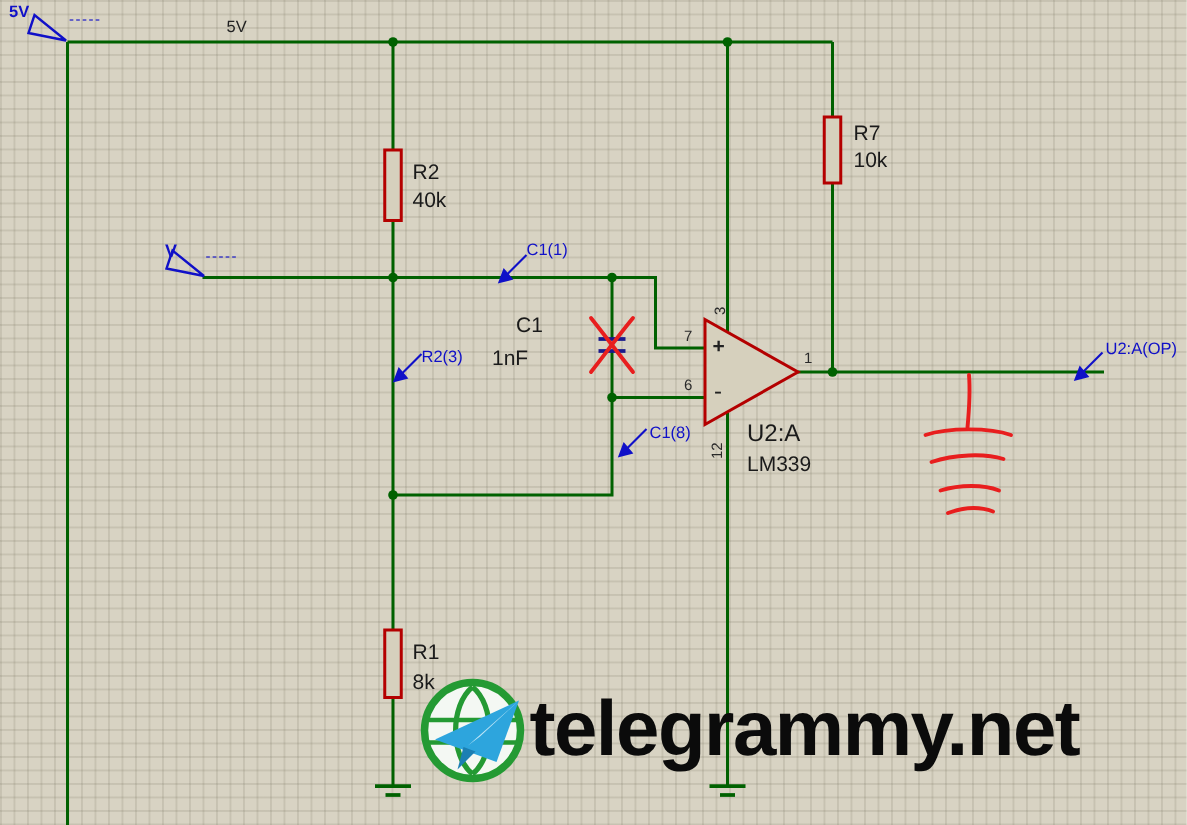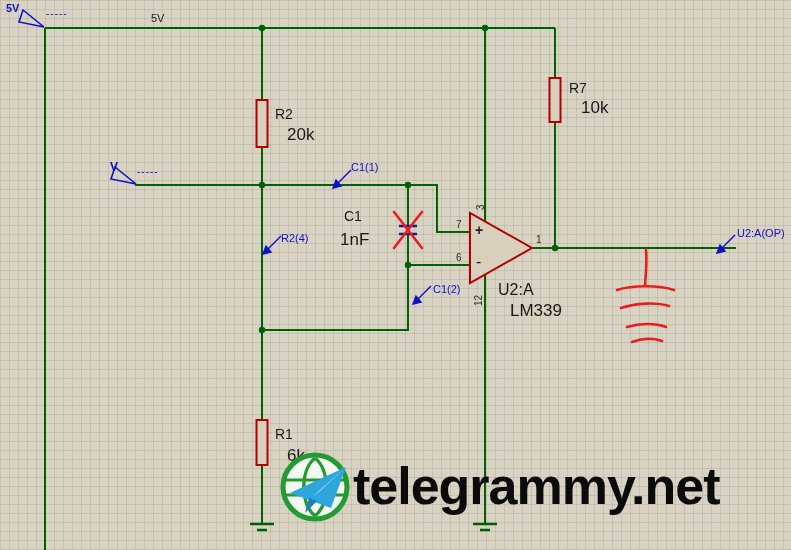--- a/index.html
+++ b/index.html
@@ -11,21 +11,21 @@
       linear-gradient(to right, rgba(110,105,85,.16) 1px, transparent 1px),
       linear-gradient(to bottom, rgba(110,105,85,.16) 1px, transparent 1px);
     background-size:9px 9px;
   }
   svg.schem{ position:absolute; left:0; top:0; }
   .lbl{ position:absolute; white-space:nowrap; color:#1a1a1a; line-height:1; }
   .blue{ color:#1010c8; }
   .pin{ color:#2a2a2a; font-size:10px; }
   .rot{ transform:rotate(-90deg); transform-origin:0 0; }
   .ref{ font-size:14px; }
-  .val{ font-size:17px;padding-left:12px; }
+  .val{ font-size:14px; }
   .net{ font-size:11px; }
   .dash{ font-size:10px; letter-spacing:1px; }
   .wm-text{
     position:absolute; left:353px; top:456px;
     font-size:52px; font-weight:bold; color:#0b0b0b; letter-spacing:-1px;
   }
 </style>
 </head>
 <body>
 
@@ -117,41 +117,41 @@
       <path d="M627,327 C640,323 656,323 666,327"></path>
       <path d="M632,342 C643,338 654,338 662,341"></path>
     </g>
   </svg>
 
   <div class="lbl blue" style="left:6px;top:3px;font-size:11px;font-weight:bold">5V</div>
   <div class="lbl blue dash" style="left:46px;top:9px">-----</div>
   <div class="lbl" style="left:151px;top:13px;font-size:11px;color:#222">5V</div>
 
   <div class="lbl ref" style="left:275px;top:107px">R2</div>
-  <div class="lbl val" style="left:275px;top:126px">20k</div>
+  <div class="lbl val" style="left:275px;top:126px">40k</div>
 
   <div class="lbl blue" style="left:110px;top:161px;font-size:12px;font-weight:bold">V</div>
   <div class="lbl blue dash" style="left:137px;top:167px">-----</div>
 
   <div class="lbl blue net" style="left:351px;top:162px">C1(1)</div>
   <div class="lbl ref" style="left:344px;top:209px">C1</div>
   <div class="lbl val" style="left:328px;top:231px">1nF</div>
 
-  <div class="lbl blue net" style="left:281px;top:233px">R2(4)</div>
-  <div class="lbl blue net" style="left:433px;top:284px">C1(2)</div>
+  <div class="lbl blue net" style="left:281px;top:233px">R2(3)</div>
+  <div class="lbl blue net" style="left:433px;top:284px">C1(8)</div>
   <div class="lbl blue net" style="left:737px;top:228px">U2:A(OP)</div>
 
   <div class="lbl" style="left:498px;top:282px;font-size:16px">U2:A</div>
   <div class="lbl val" style="left:498px;top:302px">LM339</div>
 
   <div class="lbl ref" style="left:569px;top:81px">R7</div>
   <div class="lbl val" style="left:569px;top:99px">10k</div>
 
   <div class="lbl ref" style="left:275px;top:427px">R1</div>
-  <div class="lbl val" style="left:275px;top:447px">6k</div>
+  <div class="lbl val" style="left:275px;top:447px">8k</div>
 
   <div class="lbl pin" style="left:456px;top:220px">7</div>
   <div class="lbl pin" style="left:456px;top:253px">6</div>
   <div class="lbl pin" style="left:536px;top:235px">1</div>
   <div class="lbl pin rot" style="left:476px;top:210px">3</div>
   <div class="lbl pin rot" style="left:474px;top:306px">12</div>
   <div class="lbl" style="left:475px;top:223px;font-size:14px;font-weight:bold;color:#222">+</div>
   <div class="lbl" style="left:476px;top:254px;font-size:16px;color:#222">-</div>
 
   <svg class="schem" width="791" height="550" viewBox="0 0 791 550" style="pointer-events:none">

